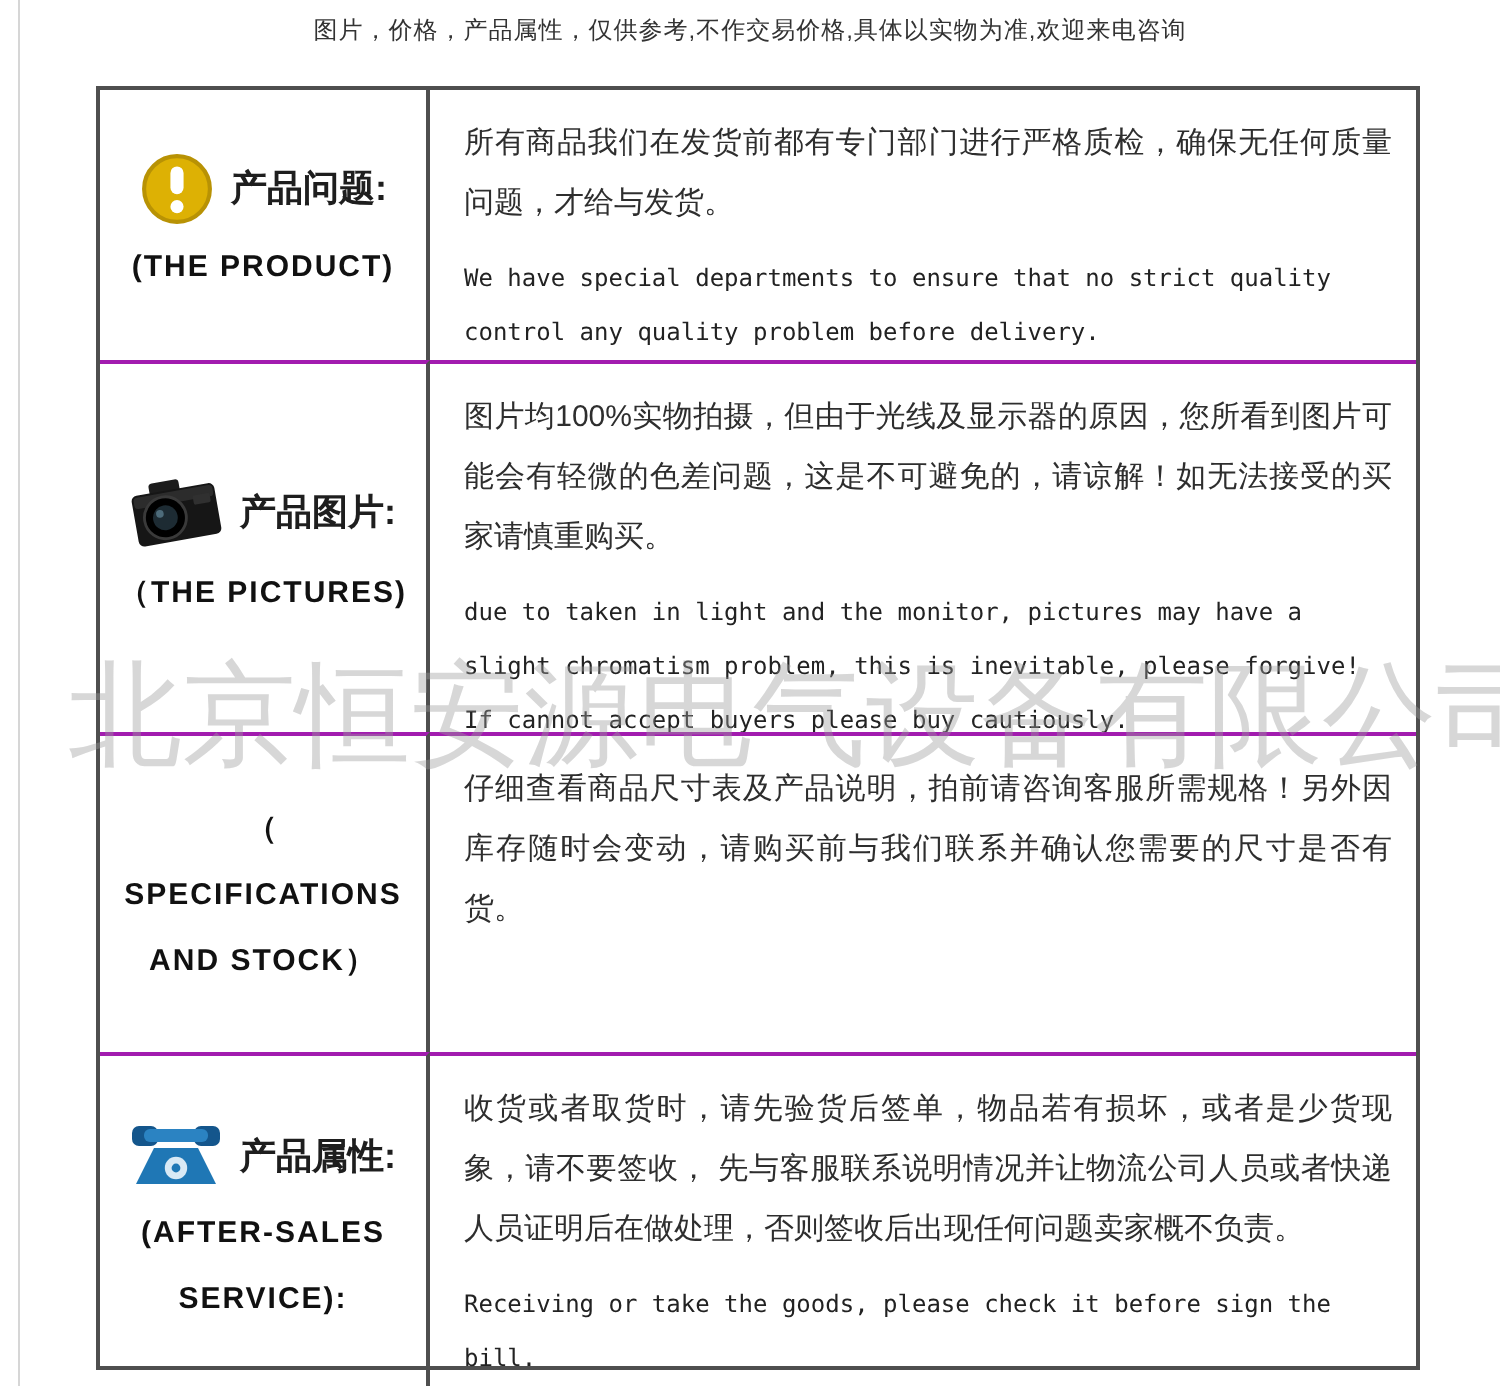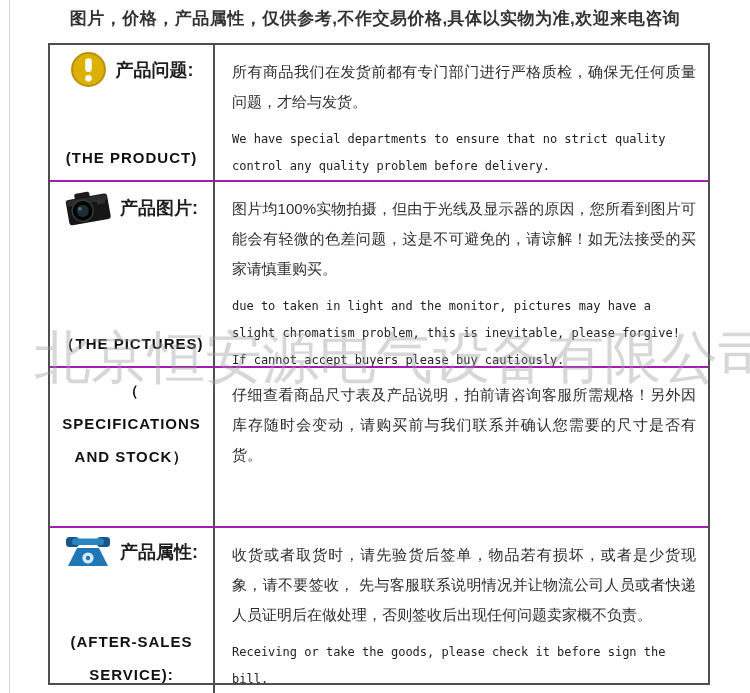--- a/index.html
+++ b/index.html
@@ -5,31 +5,31 @@
   * { margin:0; padding:0; box-sizing:border-box; }
   html,body { background:#ffffff; }
   body {
     width:750px; height:693px; position:relative; overflow:hidden;
     font-family:"Liberation Sans","DejaVu Sans",sans-serif; color:#2b2b2b;
   }
   .page { position:relative; width:750px; height:693px; background:#fff; }
   .edge-line { position:absolute; left:9px; top:0; width:1px; height:100%; background:#d6d6d6; }
   .header {
     position:absolute; top:7px; left:0; width:100%; text-align:center;
-    font-size:17px; font-weight:bold; color:#333; letter-spacing:0.5px;
+    font-size:12px; font-weight:normal; color:#333; letter-spacing:0.5px;
   }
   .info-table {
     position:absolute; left:48px; top:43px; width:662px; height:642px;
     border:2px solid #4f4f4f;
     display:grid; grid-template-columns:165px 1fr;
     grid-template-rows:135px 186px 160px auto;
   }
   .left-cell {
     border-right:2px solid #4f4f4f;
-    display:flex; flex-direction:column; align-items:center; justify-content:space-between;
+    display:flex; flex-direction:column; align-items:center; justify-content:center;
     gap:4px; padding:6px 4px; text-align:center;
   }
   .right-cell { padding:12px 12px 4px 17px; }
   .row-sep { border-top:2px solid #a21caf; }
   .title-line { display:flex; align-items:center; gap:9px; }
   .icon-wrap { flex:0 0 auto; display:flex; }
   .title-zh { font-size:18px; font-weight:bold; color:#1e1e1e; white-space:nowrap; }
   .title-en {
     font-size:15px; font-weight:bold; color:#111; letter-spacing:1px;
     line-height:33px; max-width:152px;

